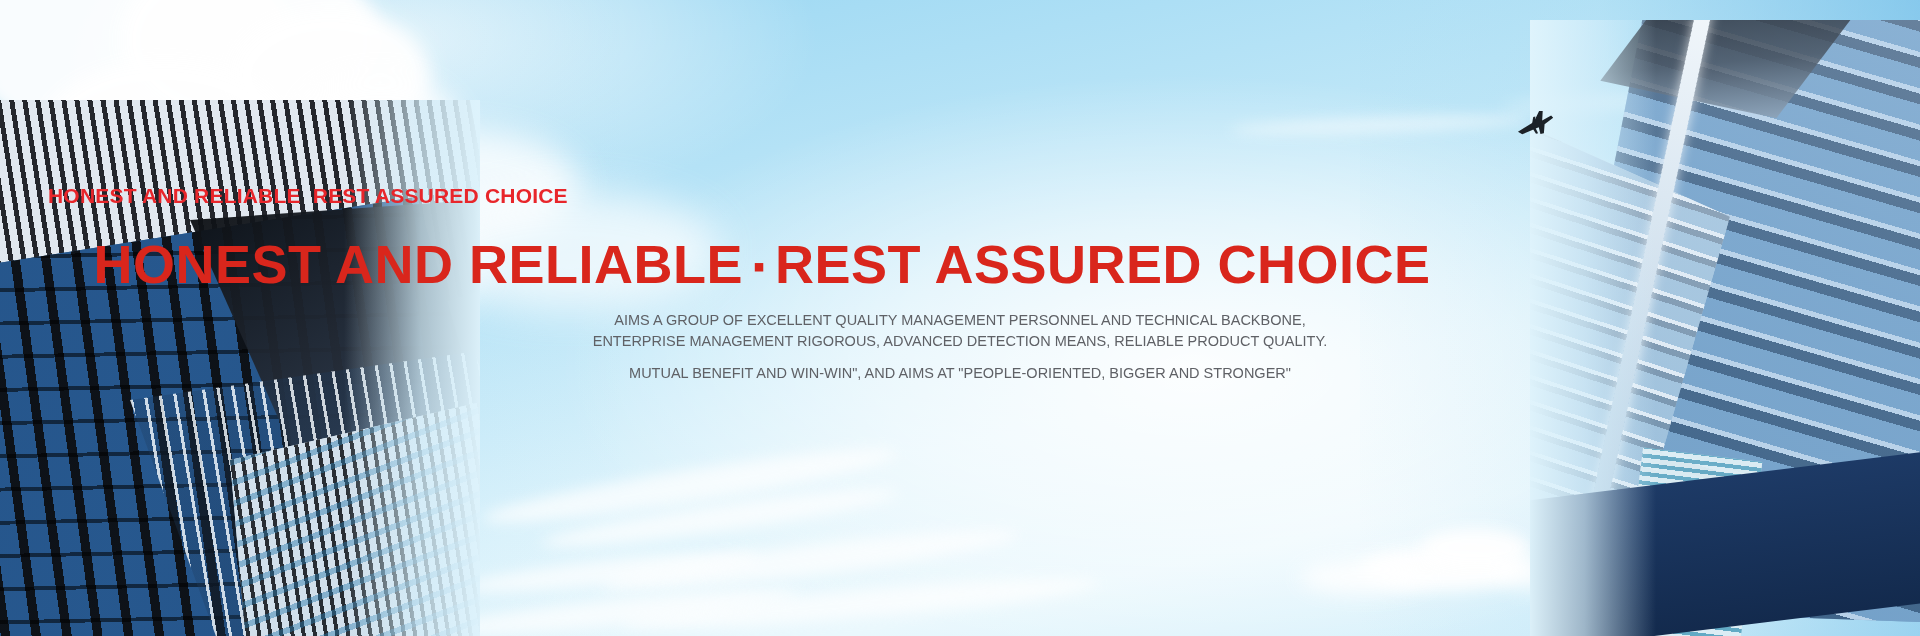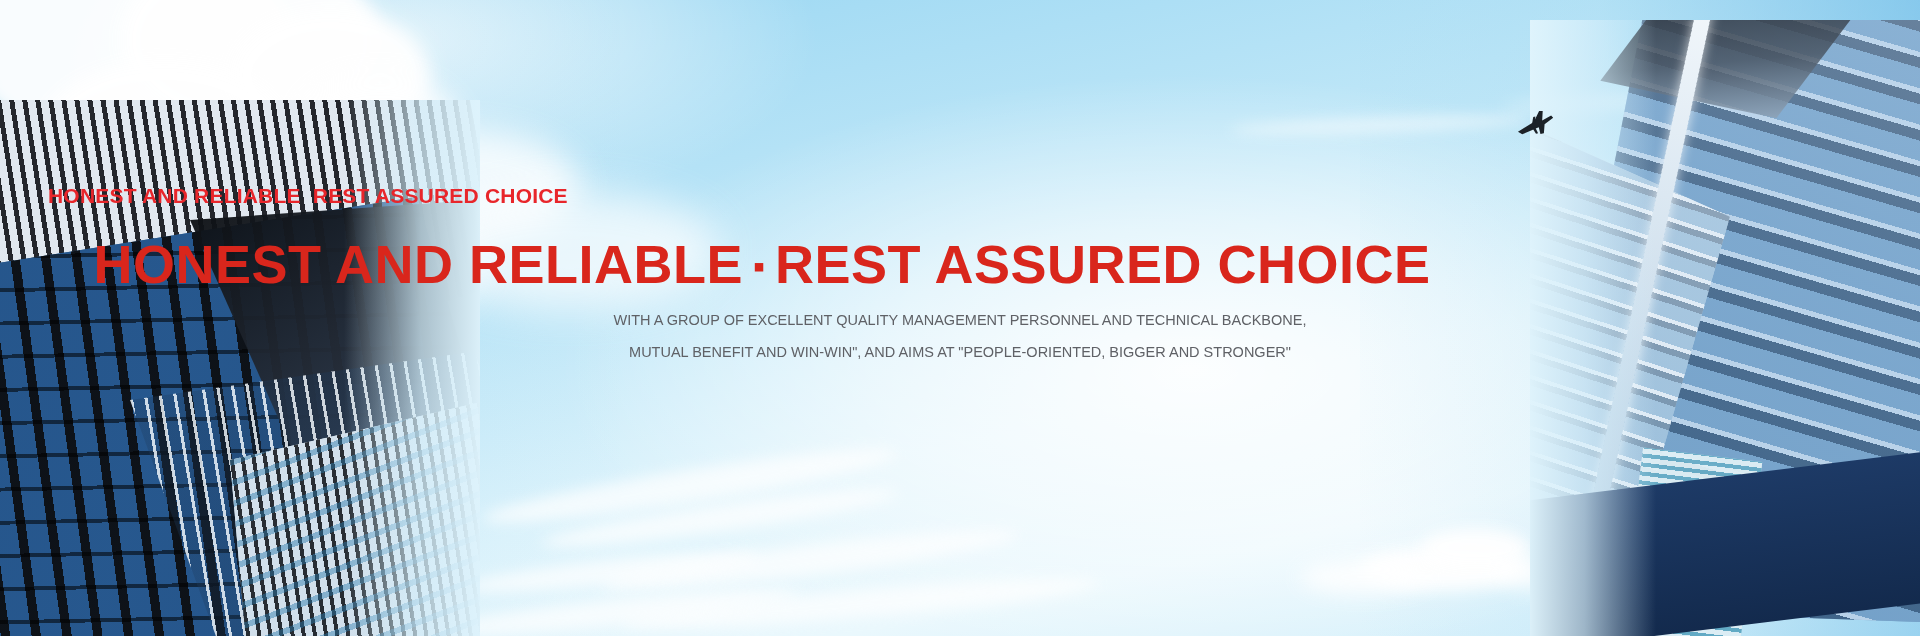--- a/index.html
+++ b/index.html
@@ -427,20 +427,21 @@
 
   <div class="content">
 
     <div class="eyebrow">HONEST AND RELIABLE  REST ASSURED CHOICE</div>
 
     <div class="headline">
       <span>HONEST AND RELIABLE</span><span class="sep">▪</span><span>REST ASSURED CHOICE</span>
     </div>
 
     <div class="paragraph">
-      <span class="pline">WITH A GROUP OF EXCELLENT QUALITY MANAGEMENT PERSONNEL AND TECHNICAL BACKBONE,</span>
+      <span class="pline">AIMS A GROUP OF EXCELLENT QUALITY MANAGEMENT PERSONNEL AND TECHNICAL BACKBONE,</span>
+      <span class="pline">ENTERPRISE MANAGEMENT RIGOROUS, ADVANCED DETECTION MEANS, RELIABLE PRODUCT QUALITY.</span>
       <span class="gap"></span>
       <span class="pline">MUTUAL BENEFIT AND WIN-WIN", AND AIMS AT "PEOPLE-ORIENTED, BIGGER AND STRONGER"</span>
     </div>
 
   </div>
 
 </div>
 
 </body></html>

